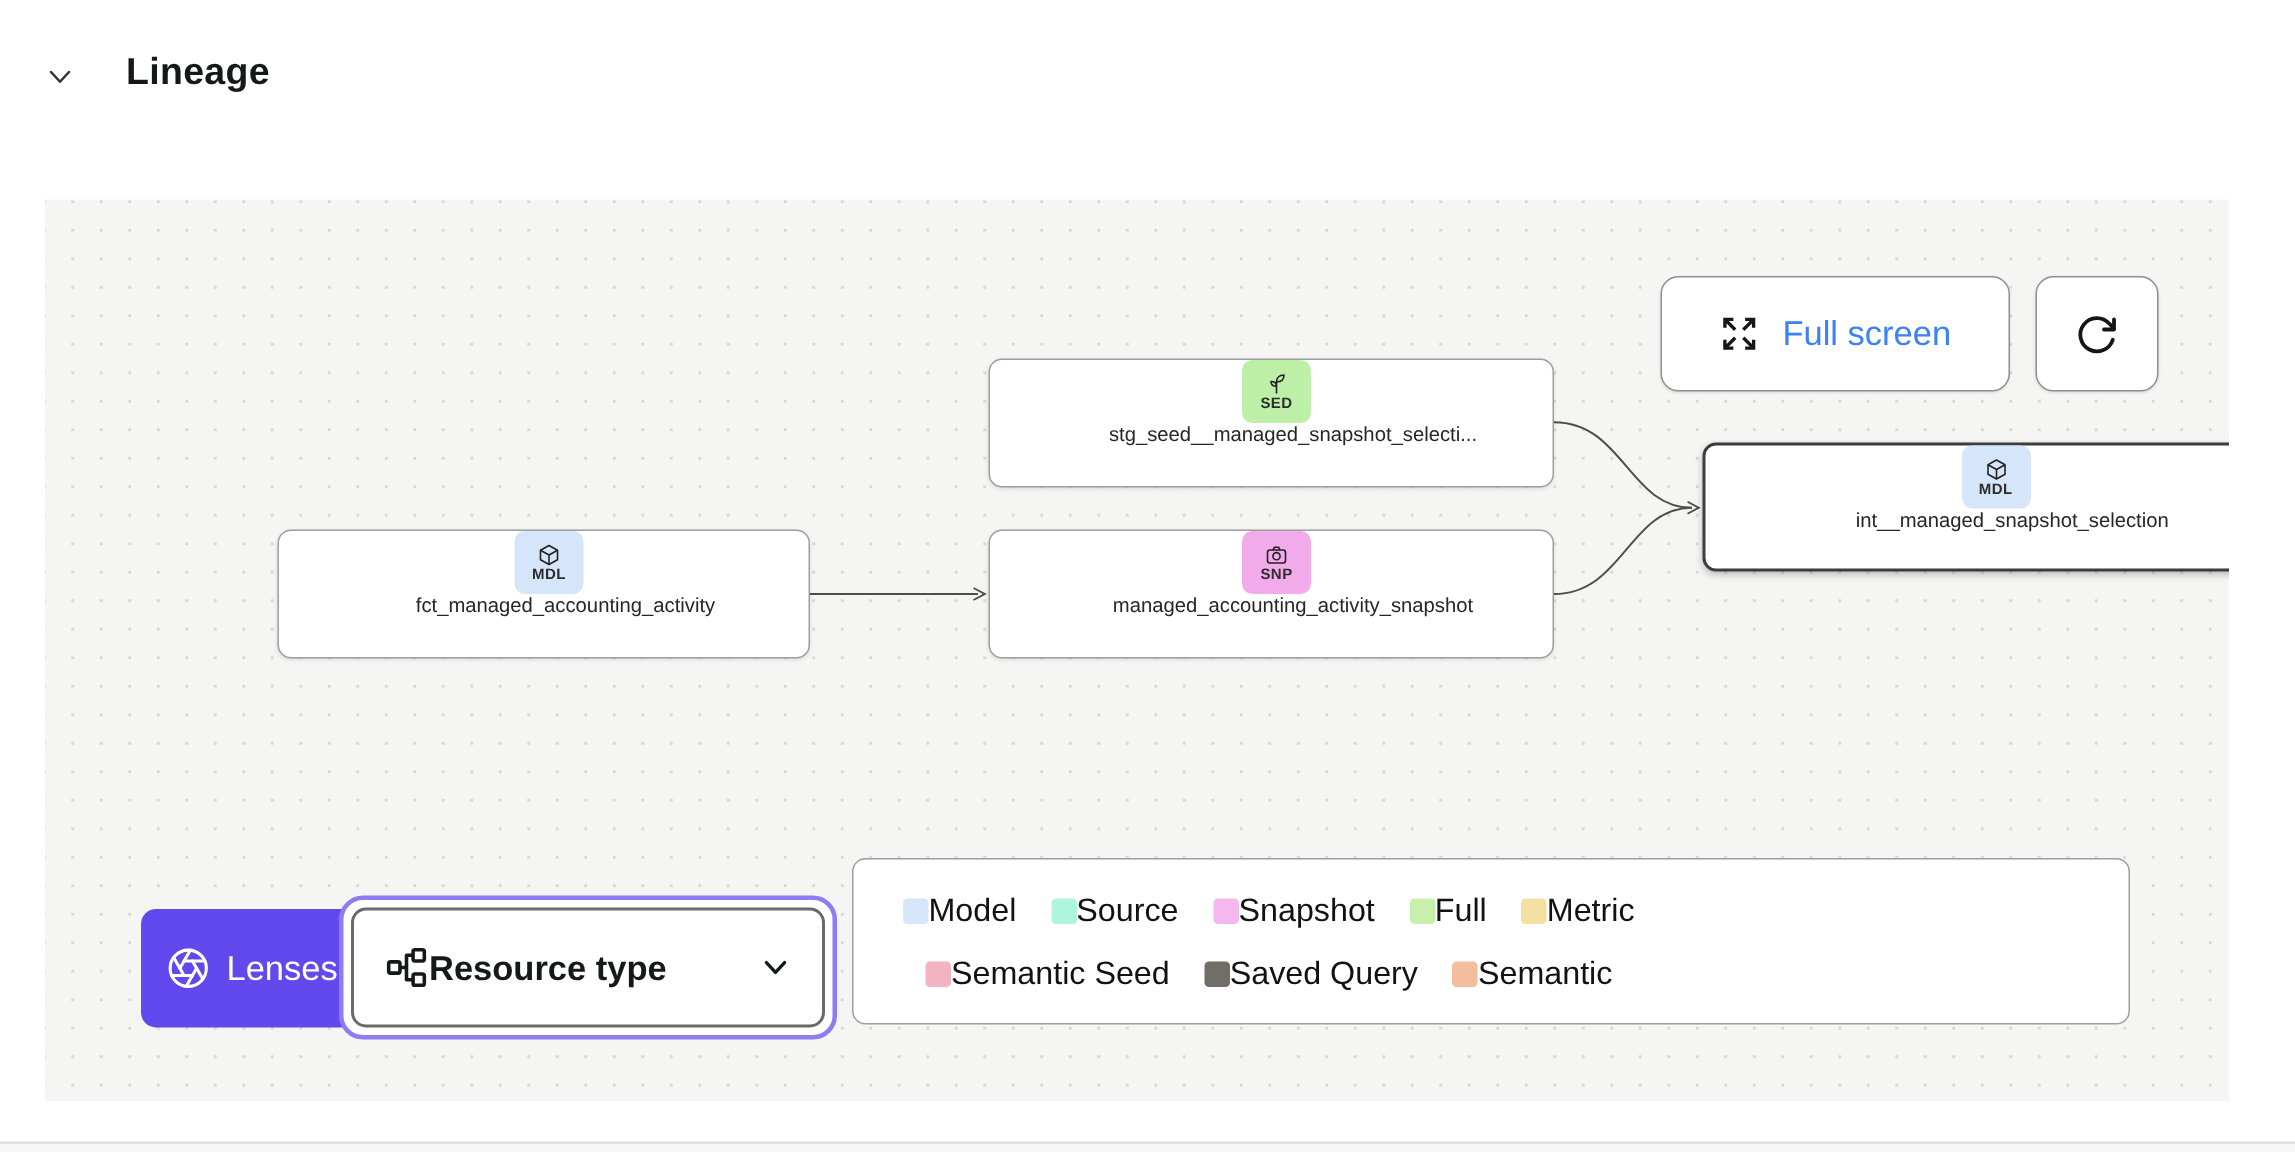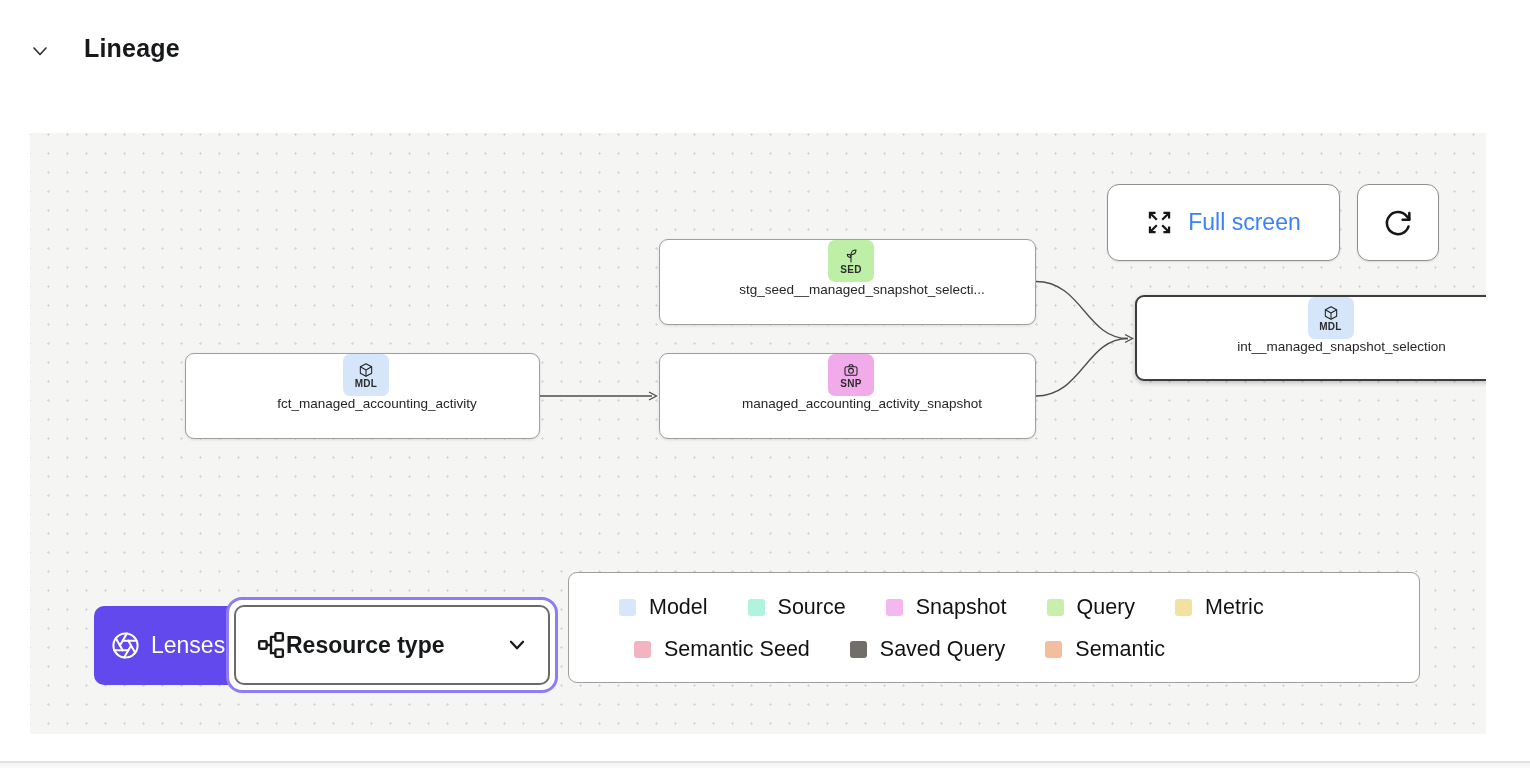--- a/index.html
+++ b/index.html
@@ -42,21 +42,21 @@
   .btn-fullscreen { left:1077px; top:51px; width:233px; height:77px; gap:15px; }
   .btn-fullscreen span { font-size:23px; font-weight:500; color:#3b82f6; }
   .btn-refresh { left:1327px; top:51px; width:82px; height:77px; }
 
   
   .legend { position:absolute; left:538px; top:439px; width:852px; height:111px;
             background:#fff; border:1px solid #9e9e9e; border-radius:9px;
             padding:13px 0 0 33px; }
   .legend-row { display:flex; align-items:center; height:42px; gap:23px; }
   .legend-row.second { margin-left:15px; }
-  .legend-item { display:flex; align-items:center; gap:13px;margin-left:17px; }
+  .legend-item { display:flex; align-items:center; gap:0; }
   .swatch { width:17px; height:17px; border-radius:3px; flex:0 0 auto; }
   .legend-item span { font-size:21.5px; color:#121212; }
 
   
   .lenses-btn { position:absolute; left:48px; top:473px; width:150px; height:79px;
                 border-radius:10px; display:flex; align-items:center; padding-left:17px;
                 gap:11px; cursor:pointer;margin-left:16px; }
   .lenses-btn span { color:#fff; font-size:23px; font-weight:500; }
   .resource-wrap { position:absolute; left:196px; top:464px; width:332px; height:96px;
                    background:#fff; border:3px solid #8d7cf3; border-radius:16px; }
@@ -166,21 +166,21 @@
         <div class="legend-item">
           <div class="swatch" style="background: rgb(175, 245, 222);"></div>
           <span>Source</span>
         </div>
         <div class="legend-item">
           <div class="swatch" style="background: rgb(244, 184, 238);"></div>
           <span>Snapshot</span>
         </div>
         <div class="legend-item">
           <div class="swatch" style="background: rgb(200, 240, 172);"></div>
-          <span>Query</span>
+          <span>Full</span>
         </div>
         <div class="legend-item">
           <div class="swatch" style="background: rgb(245, 224, 164);"></div>
           <span>Metric</span>
         </div>
       </div>
       <div class="legend-row second">
         <div class="legend-item">
           <div class="swatch" style="background: rgb(243, 179, 192);"></div>
           <span>Semantic Seed</span>

